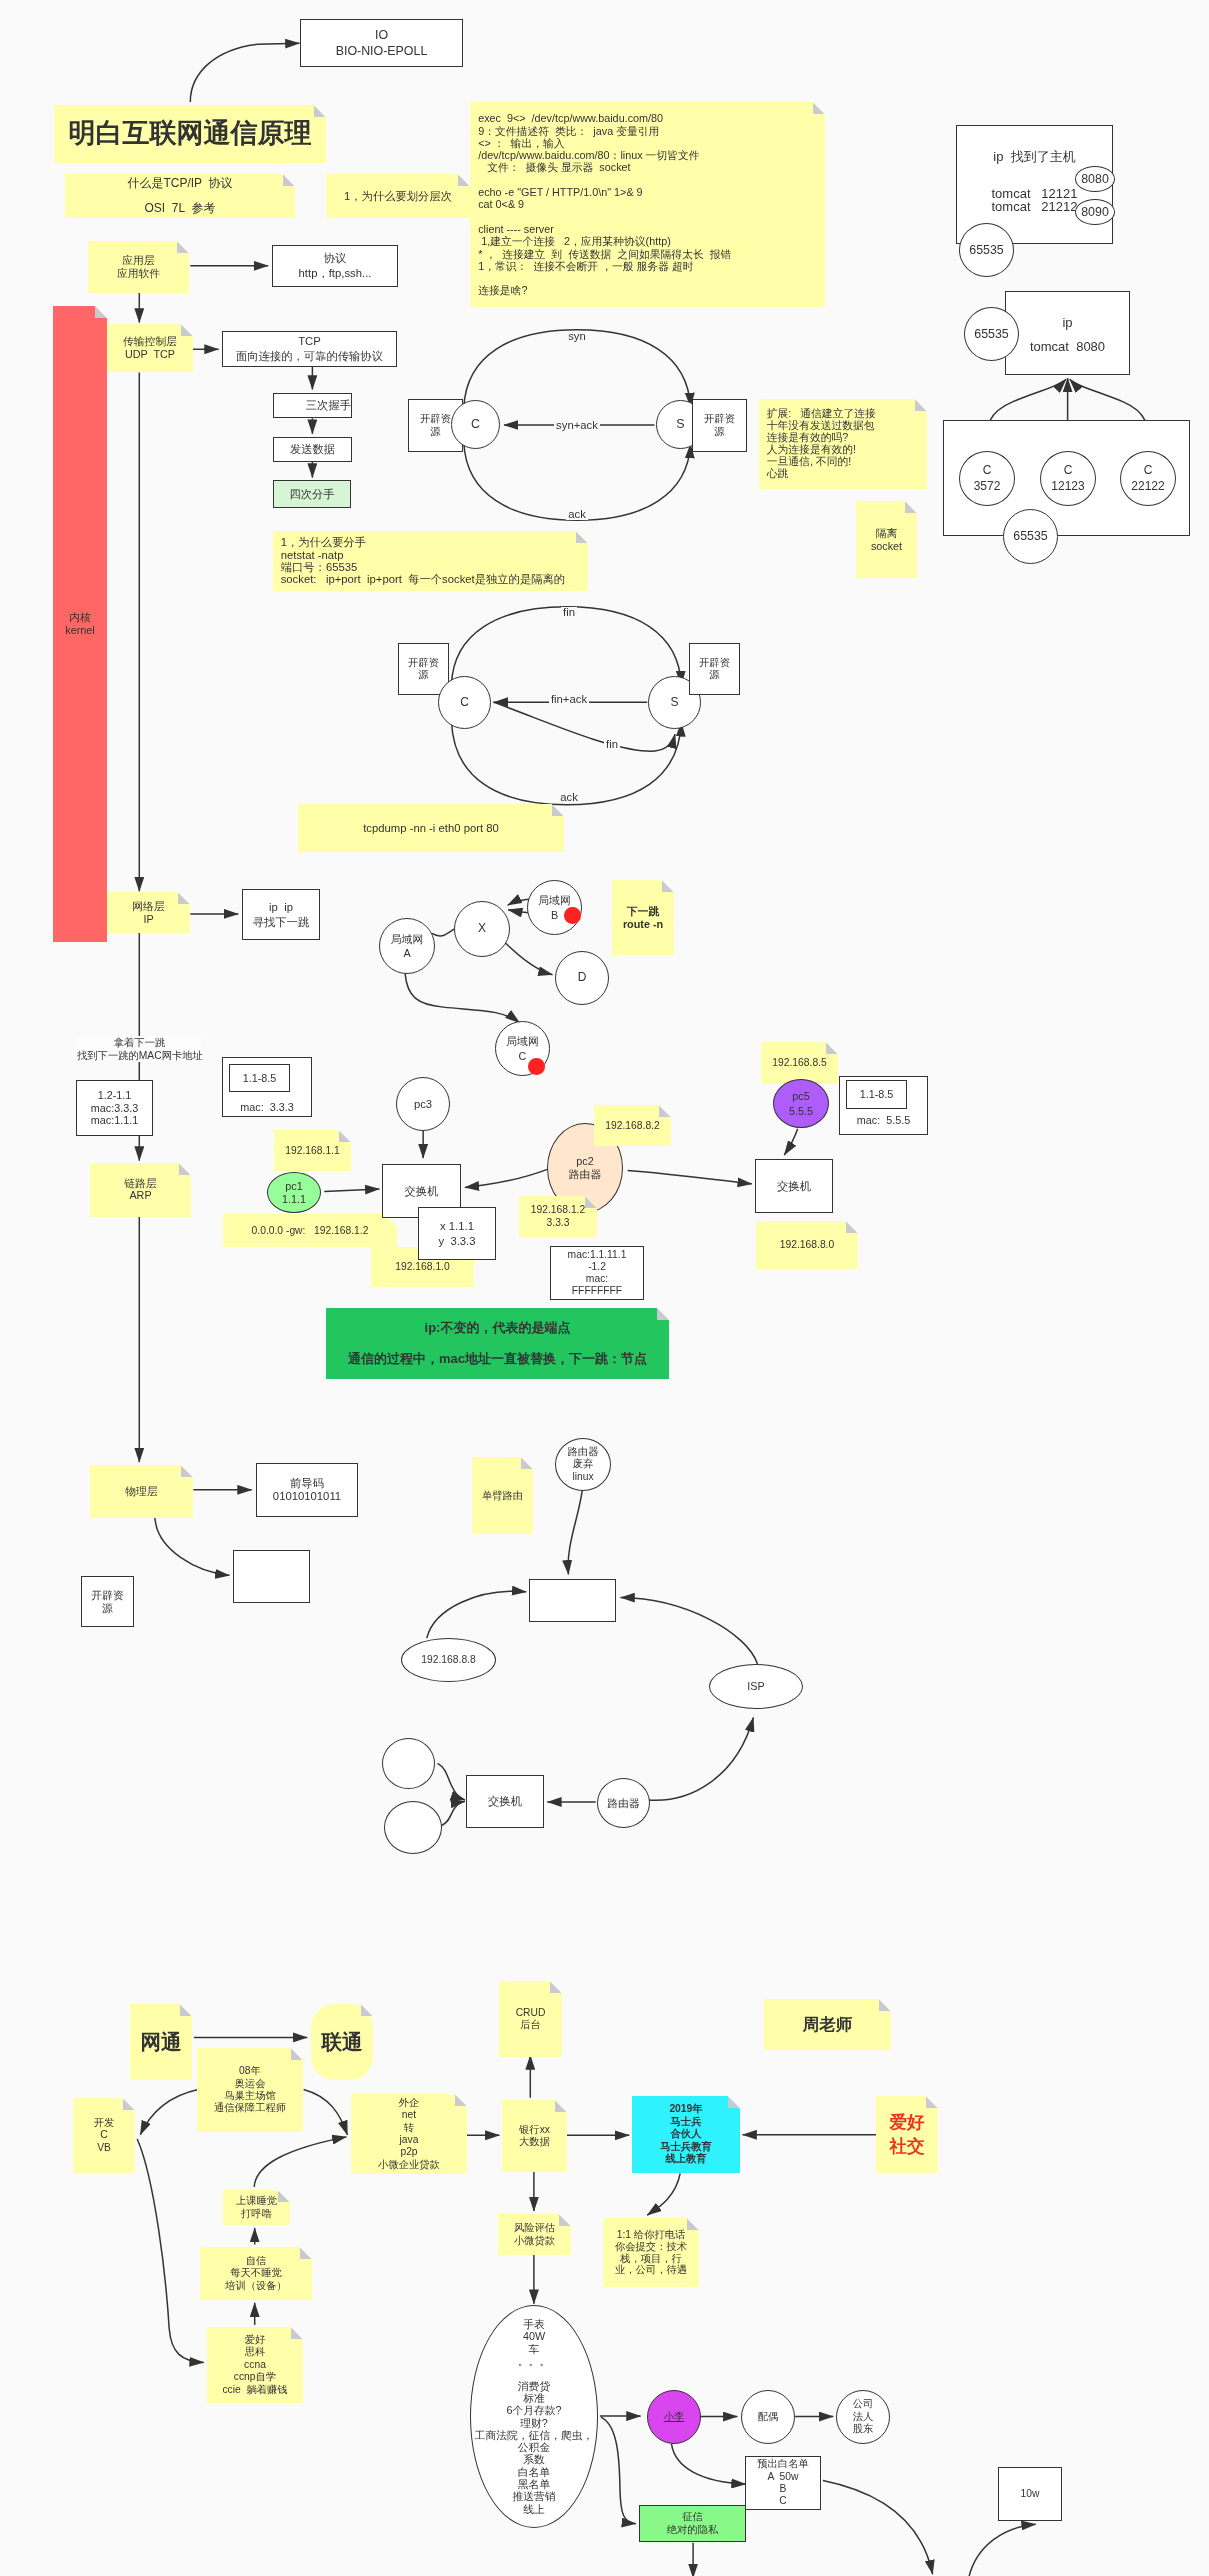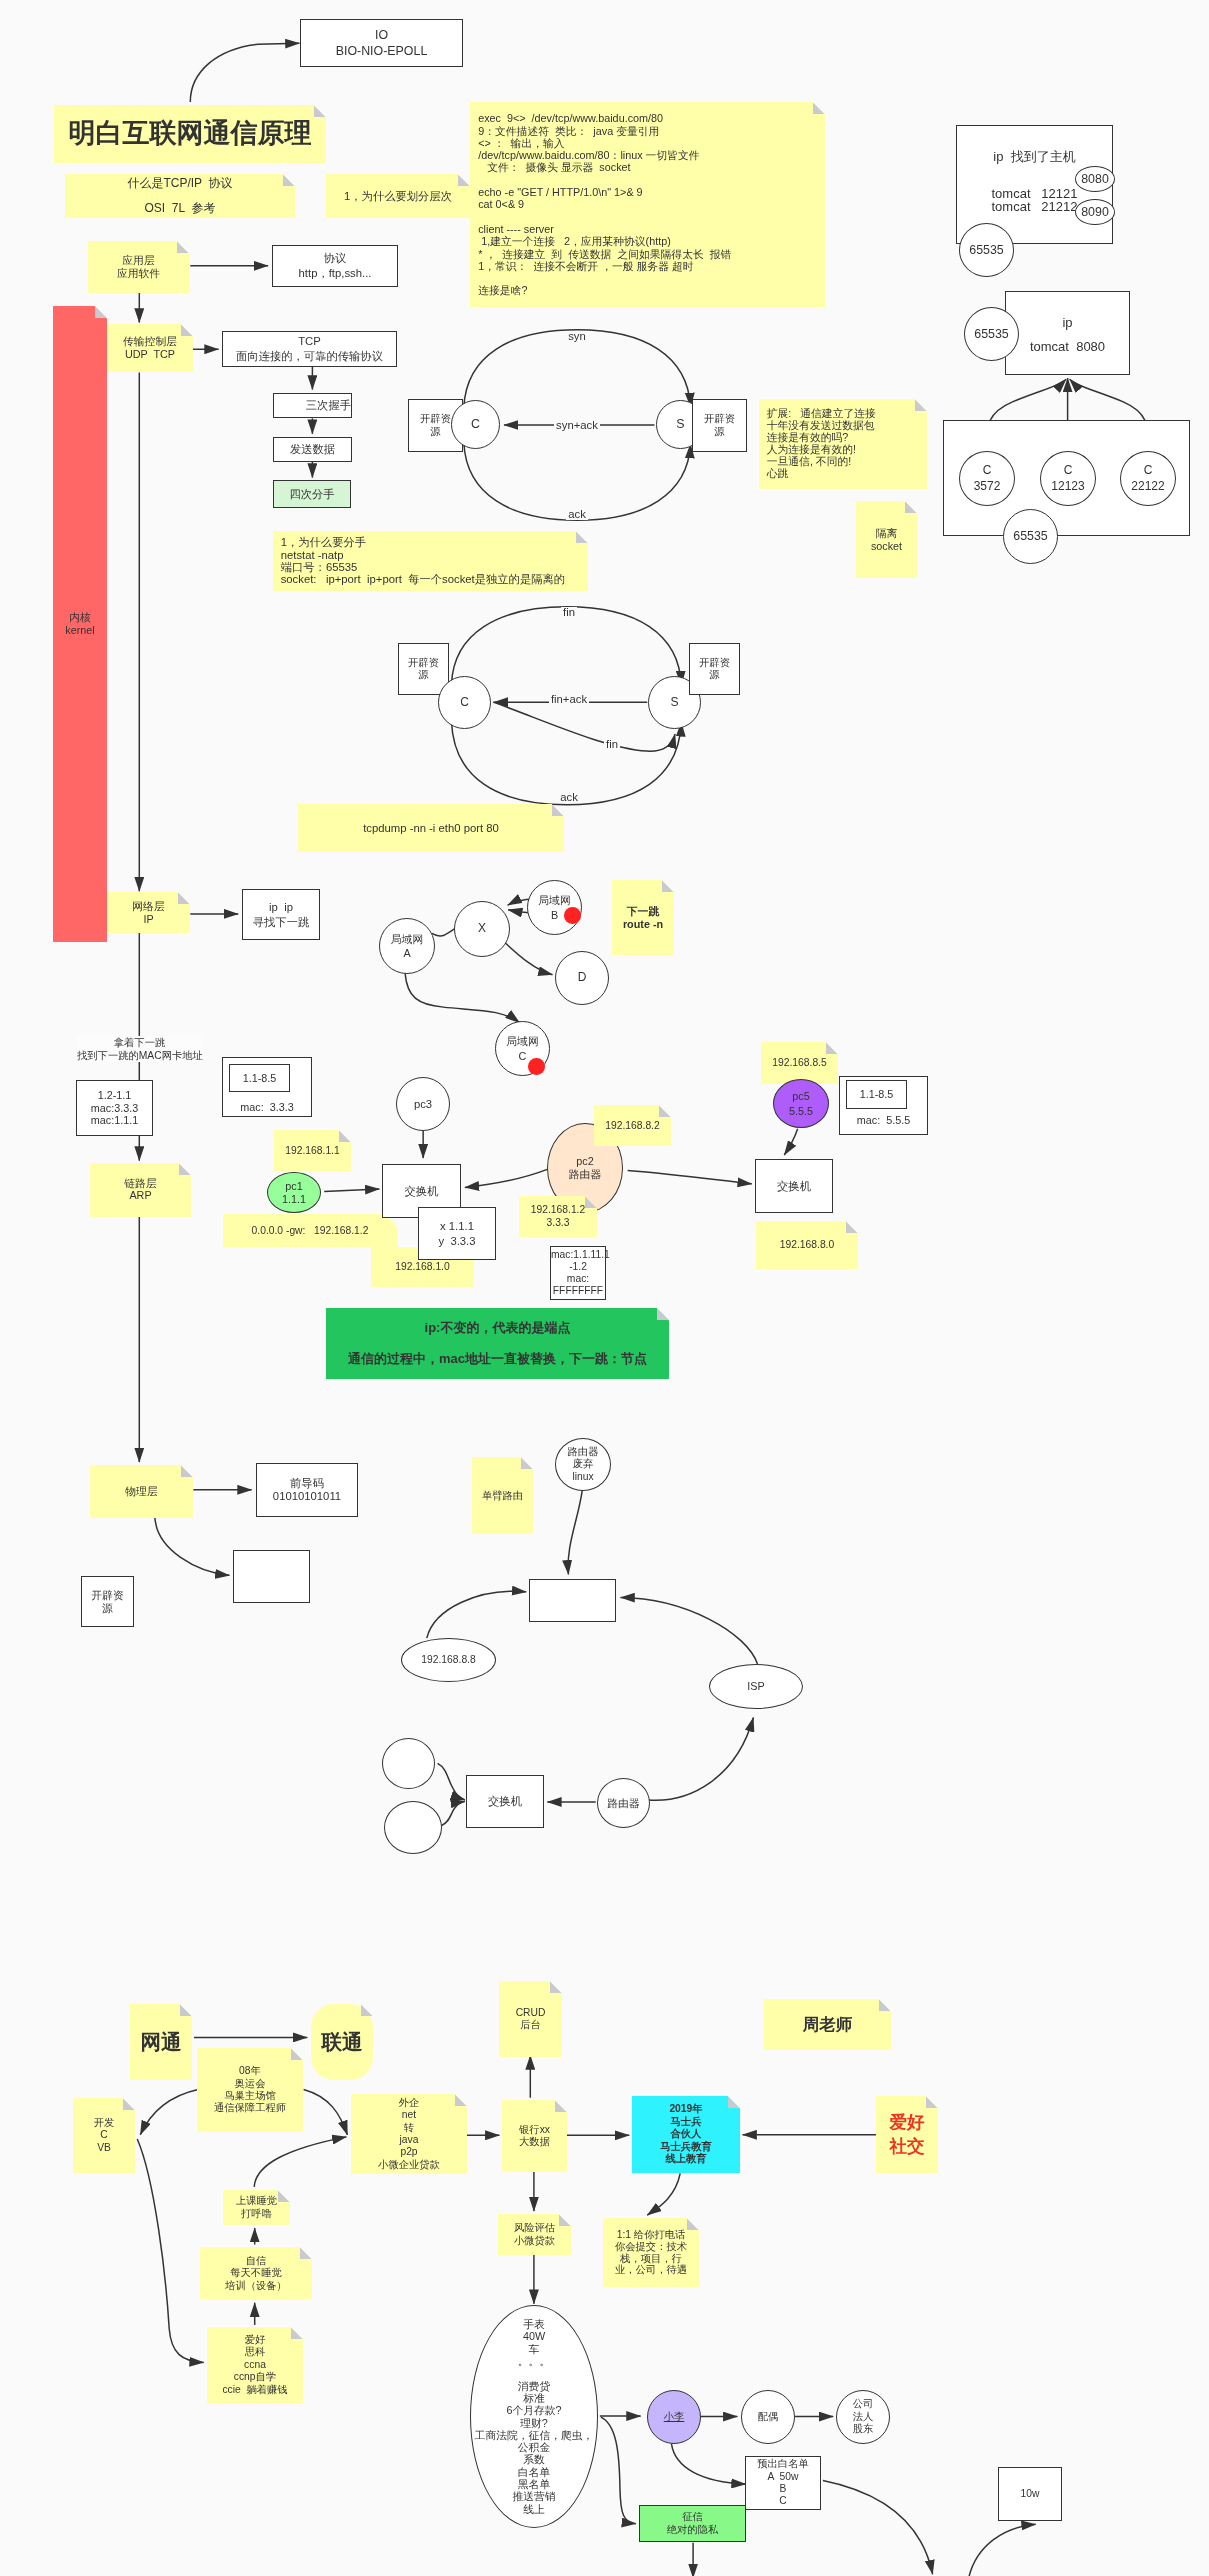--- a/index.html
+++ b/index.html
@@ -287,21 +287,21 @@
     <span class="tx">pc2<br>路由器</span>
   </div>
 <div class="nd note" style="left:594px;top:1105px;width:77px;height:41px;font-size:10.3px;line-height:1.32;background:#ffffaa;">
     <span class="fold"></span>
     <span class="tx">192.168.8.2</span>
   </div>
 <div class="nd note" style="left:519px;top:1196px;width:78px;height:41px;font-size:10.3px;line-height:1.22;background:#ffffaa;">
     <span class="fold"></span>
     <span class="tx">192.168.1.2<br>3.3.3</span>
   </div>
-<div class="nd rect" style="left:550px;top:1246px;width:56px;height:54px;font-size:10.3px;line-height:1.18;background:#ffffff;">
+<div class="nd rect" style="left:550px;top:1246px;width:94px;height:54px;font-size:10.3px;line-height:1.18;background:#ffffff;">
     <span class="tx">mac:1.1.11.1<br>-1.2<br>mac:<br>FFFFFFFF</span>
   </div>
 <div class="nd rect" style="left:755px;top:1159px;width:78px;height:54px;font-size:11.3px;line-height:1.32;background:#ffffff;">
     <span class="tx">交换机</span>
   </div>
 <div class="nd note" style="left:756px;top:1221px;width:102px;height:48px;font-size:10.3px;line-height:1.32;background:#ffffaa;">
     <span class="fold"></span>
     <span class="tx">192.168.8.0</span>
   </div>
 <div class="nd note" style="left:761px;top:1042px;width:77px;height:42px;font-size:10.3px;line-height:1.32;background:#ffffaa;">
@@ -411,21 +411,21 @@
     <span class="fold"></span>
     <span class="tx">风险评估<br>小微贷款</span>
   </div>
 <div class="nd note" style="left:603px;top:2218px;width:96px;height:69px;font-size:10.3px;line-height:1.13;background:#ffffaa;">
     <span class="fold"></span>
     <span class="tx">1:1 给你打电话<br>你会提交：技术<br>栈，项目，行<br>业，公司，待遇</span>
   </div>
 <div class="nd ell" style="left:470px;top:2305px;width:128px;height:223px;font-size:10.8px;line-height:1.14;background:#ffffff;">
     <span class="tx">手表<br>40W<br>车<br>。。。<br><br>消费贷<br>标准<br>6个月存款?<br>理财?<br>工商法院，征信，爬虫，<br>公积金<br>系数<br>白名单<br>黑名单<br>推送营销<br>线上</span>
   </div>
-<div class="nd ell" style="left:647px;top:2390px;width:54px;height:54px;font-size:10.3px;line-height:1.32;background:#c4b5fd;text-decoration:underline;">
+<div class="nd ell" style="left:647px;top:2390px;width:54px;height:54px;font-size:10.3px;line-height:1.32;background:#d946ef;text-decoration:underline;">
     <span class="tx">小李</span>
   </div>
 <div class="nd ell" style="left:741px;top:2390px;width:54px;height:54px;font-size:10.3px;line-height:1.32;background:#ffffff;">
     <span class="tx">配偶</span>
   </div>
 <div class="nd ell" style="left:836px;top:2390px;width:54px;height:54px;font-size:10.3px;line-height:1.2;background:#ffffff;">
     <span class="tx">公司<br>法人<br>股东</span>
   </div>
 <div class="nd rect" style="left:745px;top:2456px;width:76px;height:54px;font-size:10.3px;line-height:1.2;background:#ffffff;">
     <span class="tx">预出白名单<br>A  50w<br>B<br>C</span>

